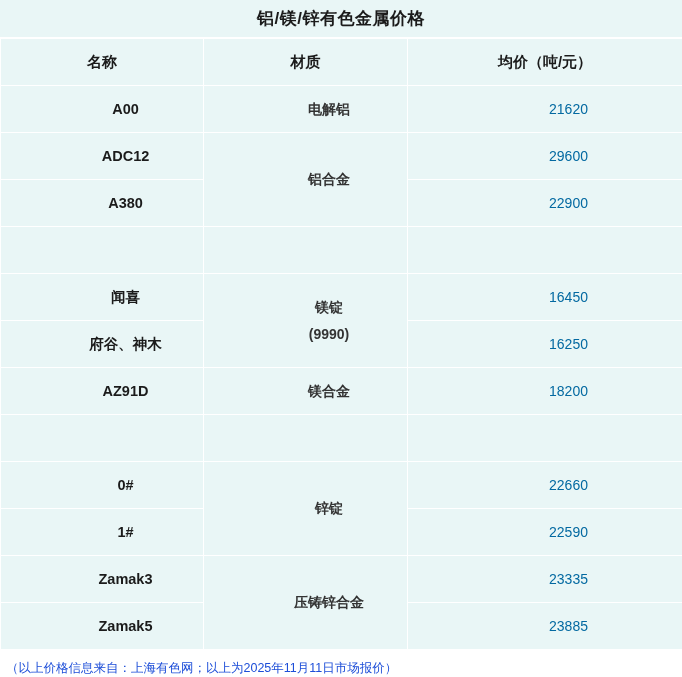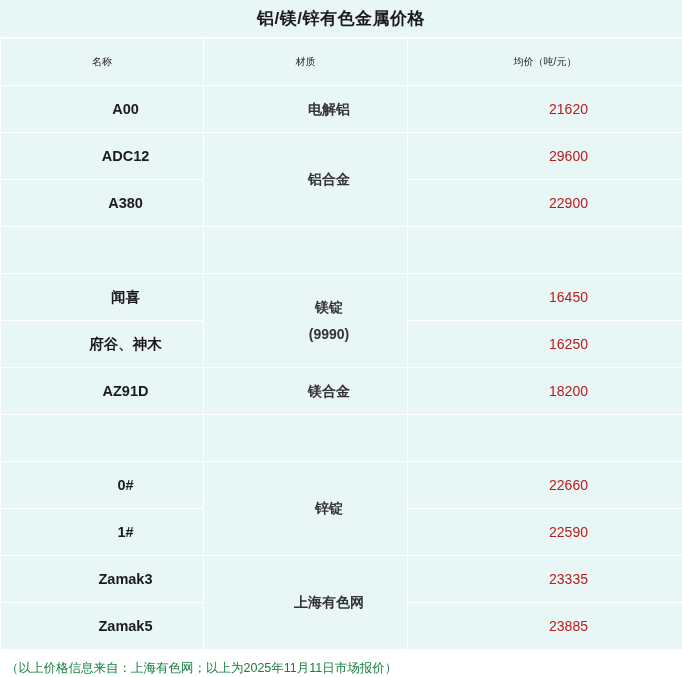--- a/index.html
+++ b/index.html
@@ -47,22 +47,22 @@
     text-align: center;
     vertical-align: middle;
     background: #e9f6f6;
   }
   .col-name { width: 203px; }
   .col-material { width: 204px; }
   .col-price { width: 275px; }
 
   thead th {
     height: 44px;
-    font-size: 10px;
-    font-weight: normal;
+    font-size: 15px;
+    font-weight: bold;
     color: #1b1b1b;
     background: #ddf0f0;
     margin-left: 24px;
   }
   tbody td {
     height: 44px;
     font-size: 14px;
     padding-left: 48px;
   }
   td.name-cell {
@@ -71,30 +71,30 @@
     color: #1b1b1b;
   }
   td.material-cell {
     font-size: 14px;
     color: #333333;
     line-height: 1.9;
     font-weight: bold;
   }
   td.price-cell {
     font-size: 14px;
-    color: #b91c1c;
+    color: #0369a1;
   }
   tr.spacer-row td {
     height: 44px;
     background: #e9f6f6;
   }
   .footnote {
     padding: 10px 6px 0 6px;
     font-size: 12.5px;
-    color: #15803d;
+    color: #1d4ed8;
     background: #ffffff;
   }
   .mat-line { display: block; }
 </style>
 </head>
 <body>
 
 <div class="sheet">
 
   <div class="title-row">
@@ -177,21 +177,21 @@
         <td class="price-cell">22660</td>
       </tr>
       <tr>
         <td class="name-cell">1#</td>
         <td class="price-cell">22590</td>
       </tr>
 
       <tr>
         <td class="name-cell">Zamak3</td>
         <td class="material-cell" rowspan="2">
-          <span class="mat-line">上海有色网</span>
+          <span class="mat-line">压铸锌合金</span>
         </td>
         <td class="price-cell">23335</td>
       </tr>
       <tr>
         <td class="name-cell">Zamak5</td>
         <td class="price-cell">23885</td>
       </tr>
 
     </tbody>
   </table>

